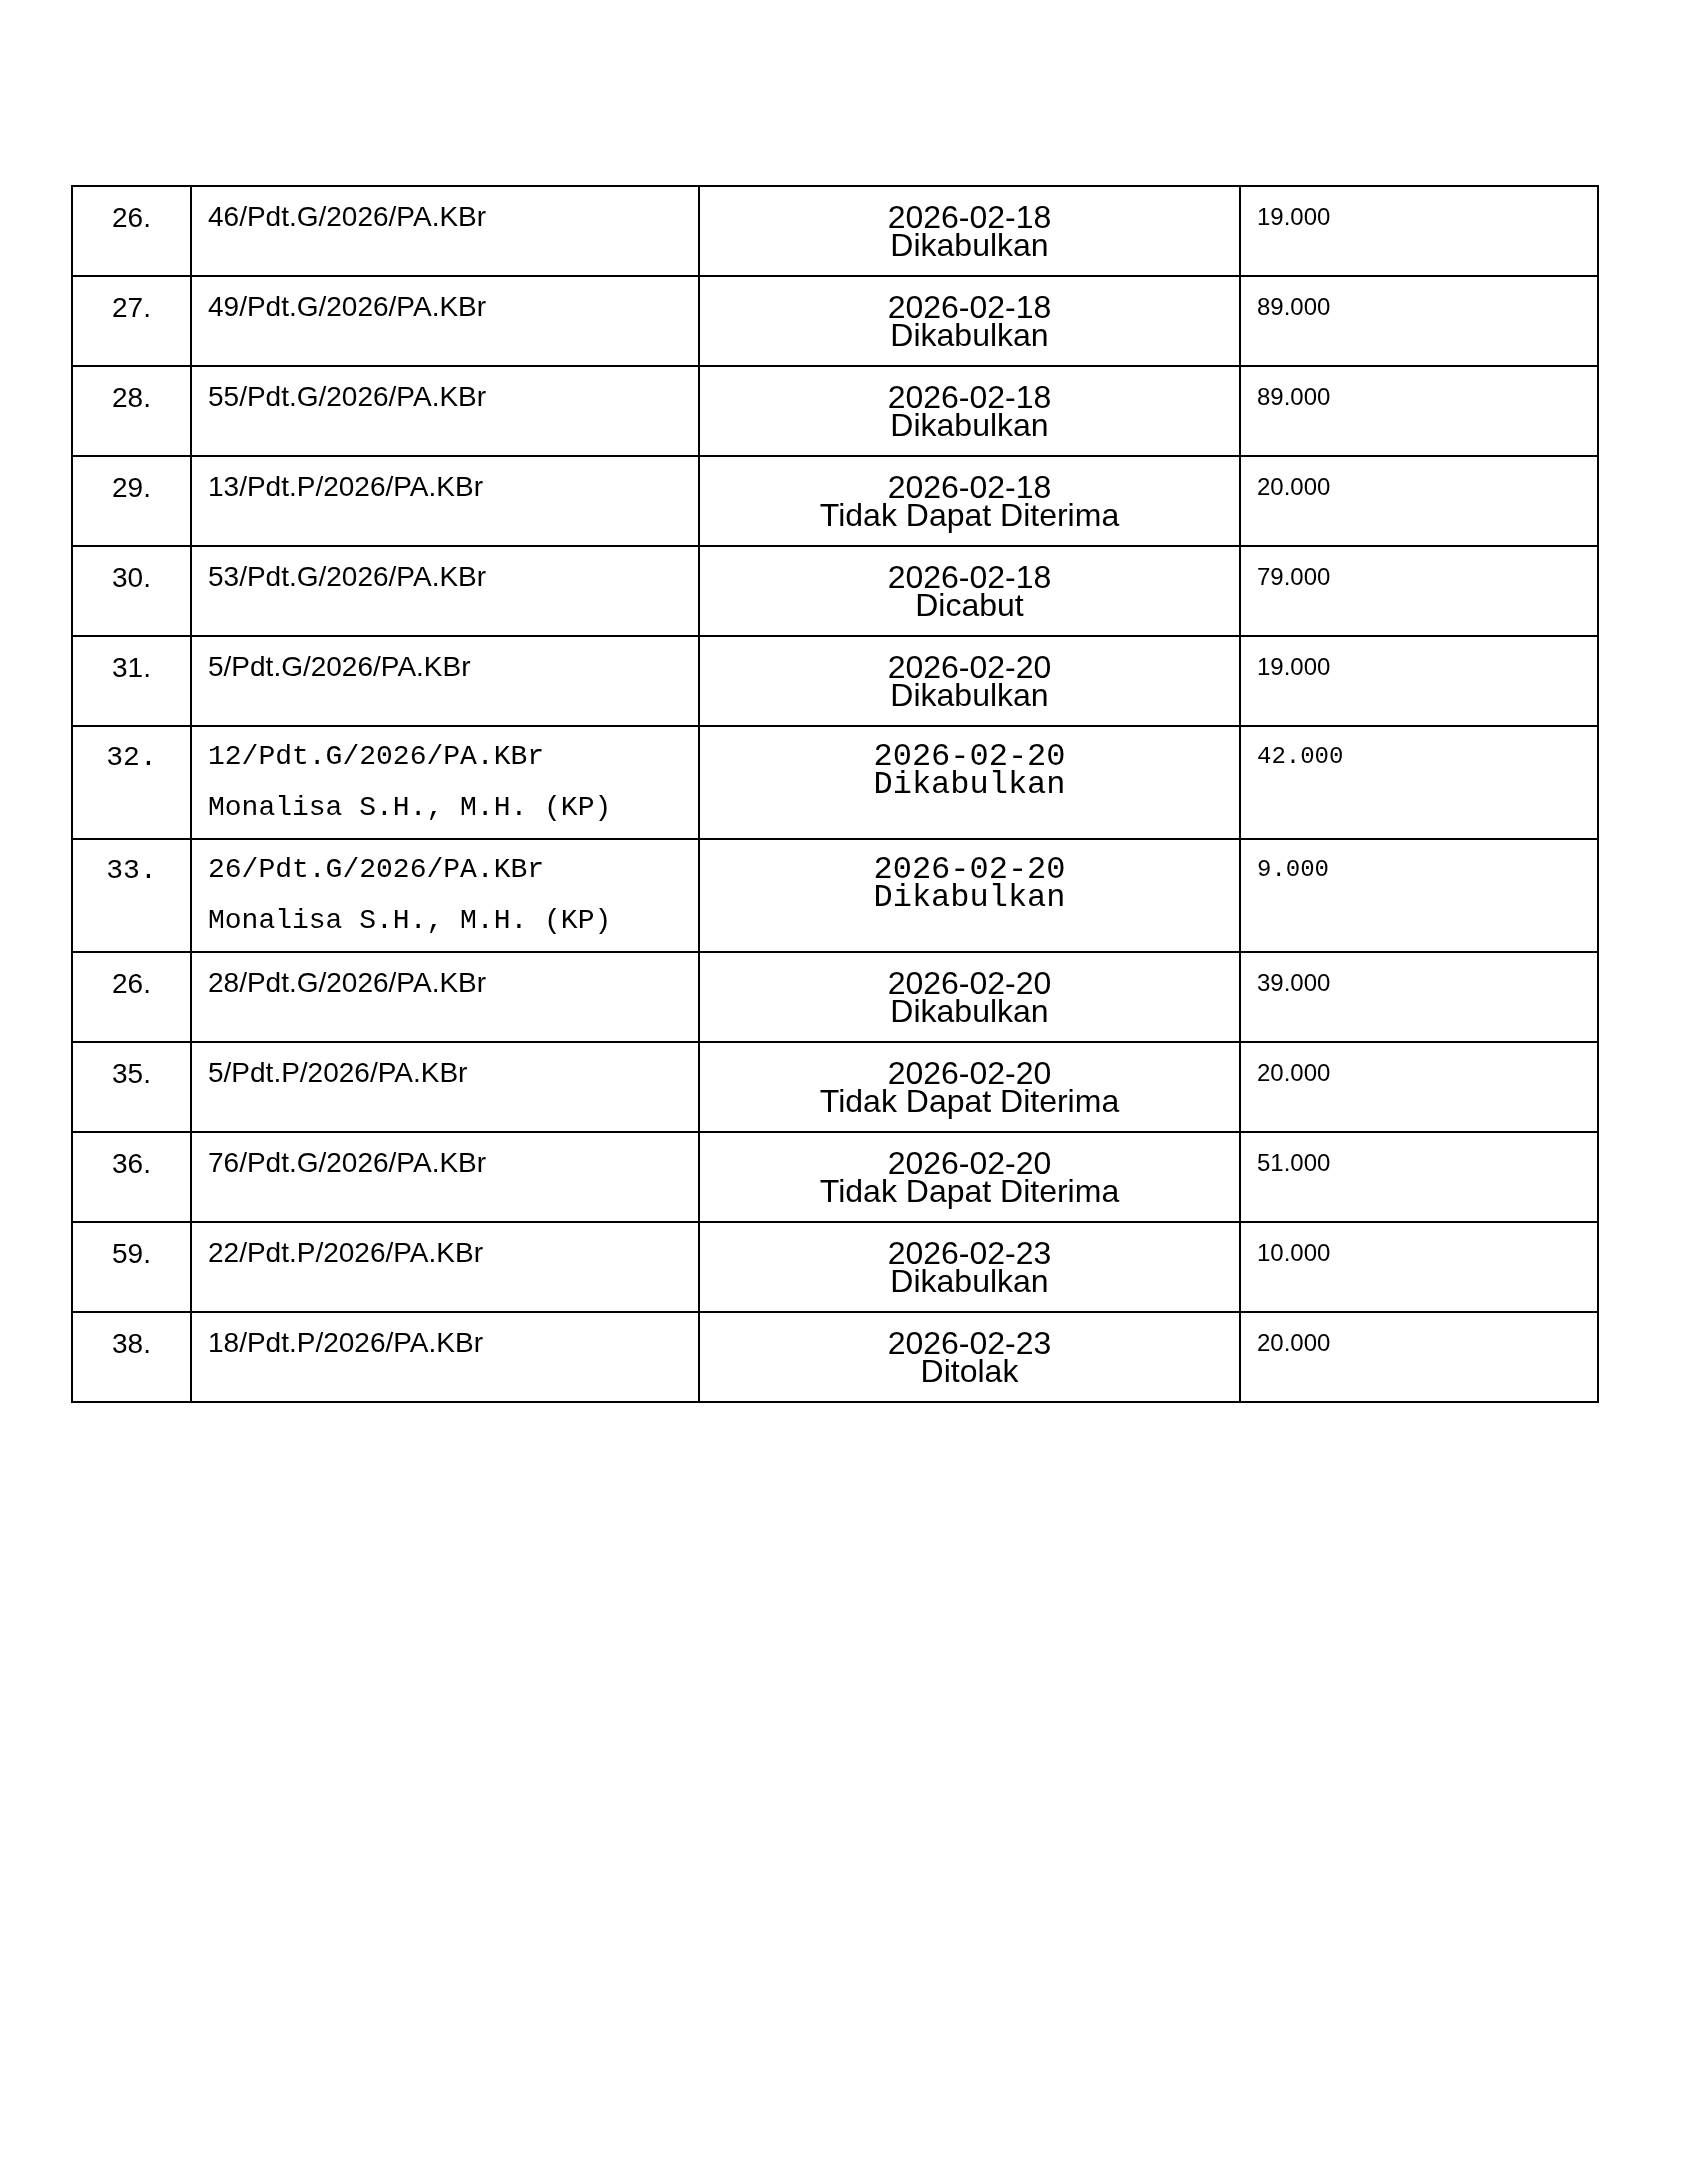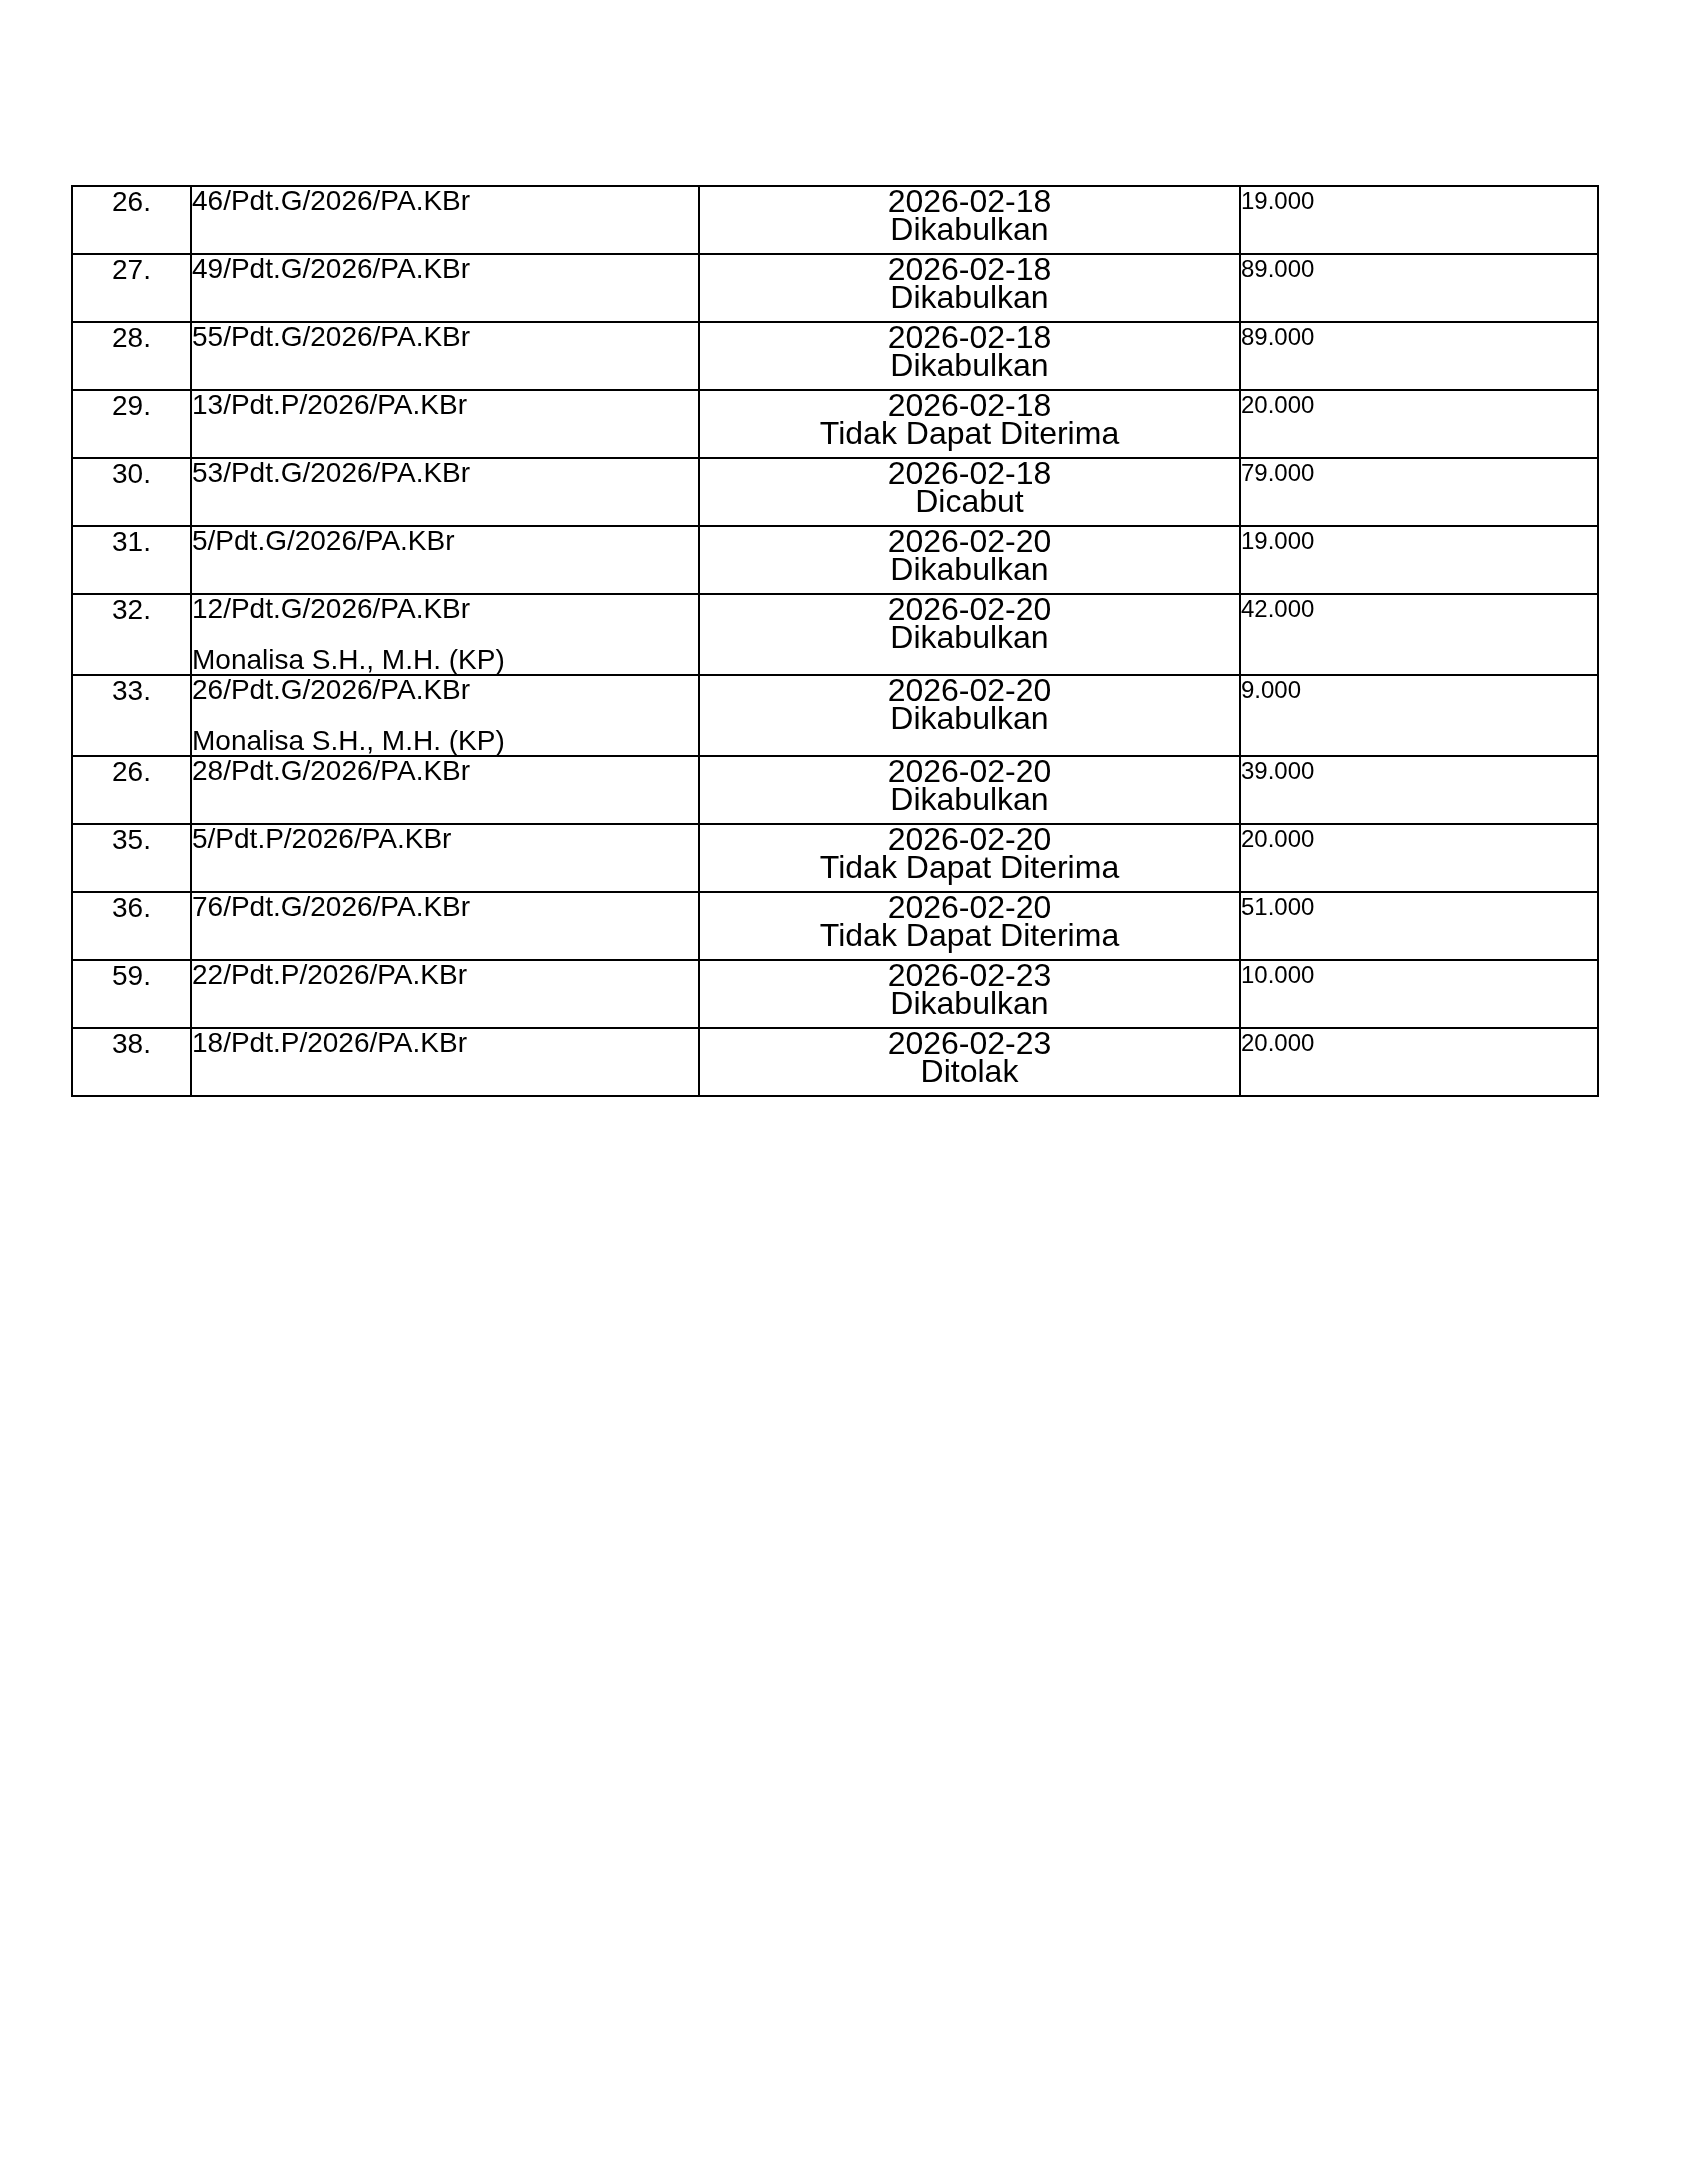--- a/index.html
+++ b/index.html
@@ -20,25 +20,25 @@
     position: absolute;
     left: 71px;
     top: 185px;
     width: 1526px;
     border-collapse: collapse;
     table-layout: fixed;
   }
   table.case-table td {
     border: 2px solid #000000;
     vertical-align: top;
-    padding: 0;
+    padding: 16px;
     overflow: hidden;
   }
   tr.regular { height: 68px; }
-  tr.tall    { height: 77px; }
+  tr.tall    { height: 77px; font-family: Liberation Mono, monospace; }
   td.no-cell {
     text-align: center;
     font-size: 28px;
     line-height: 30px;
     padding-top: 13px;
   }
   td.case-cell {
     font-size: 28px;
     line-height: 28px;
     padding: 14px 10px 0 46px;

